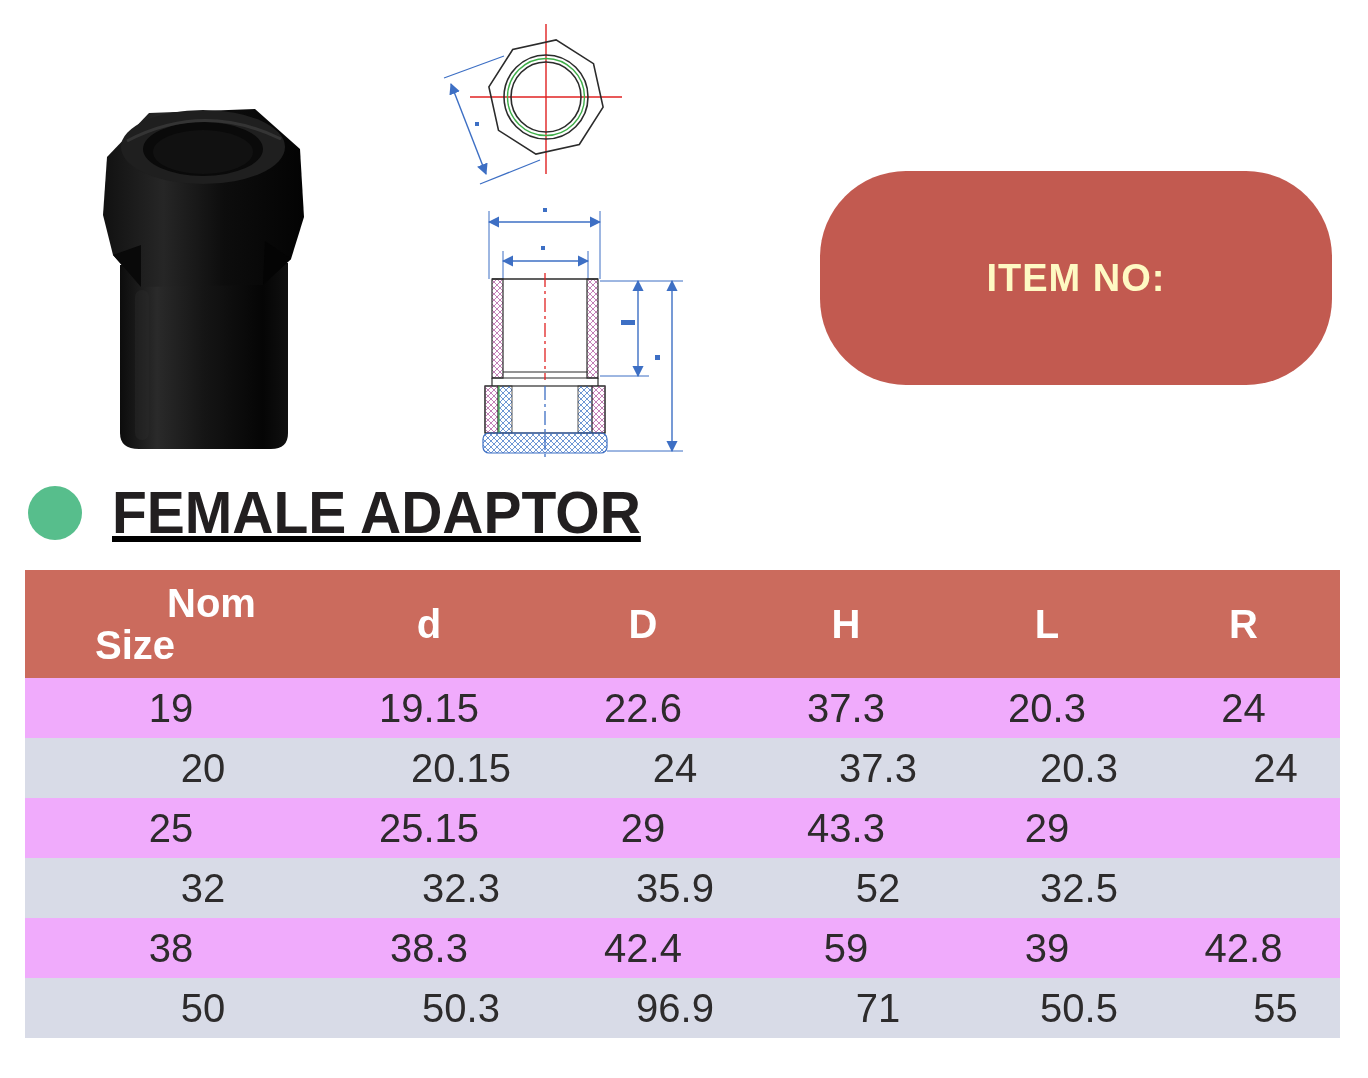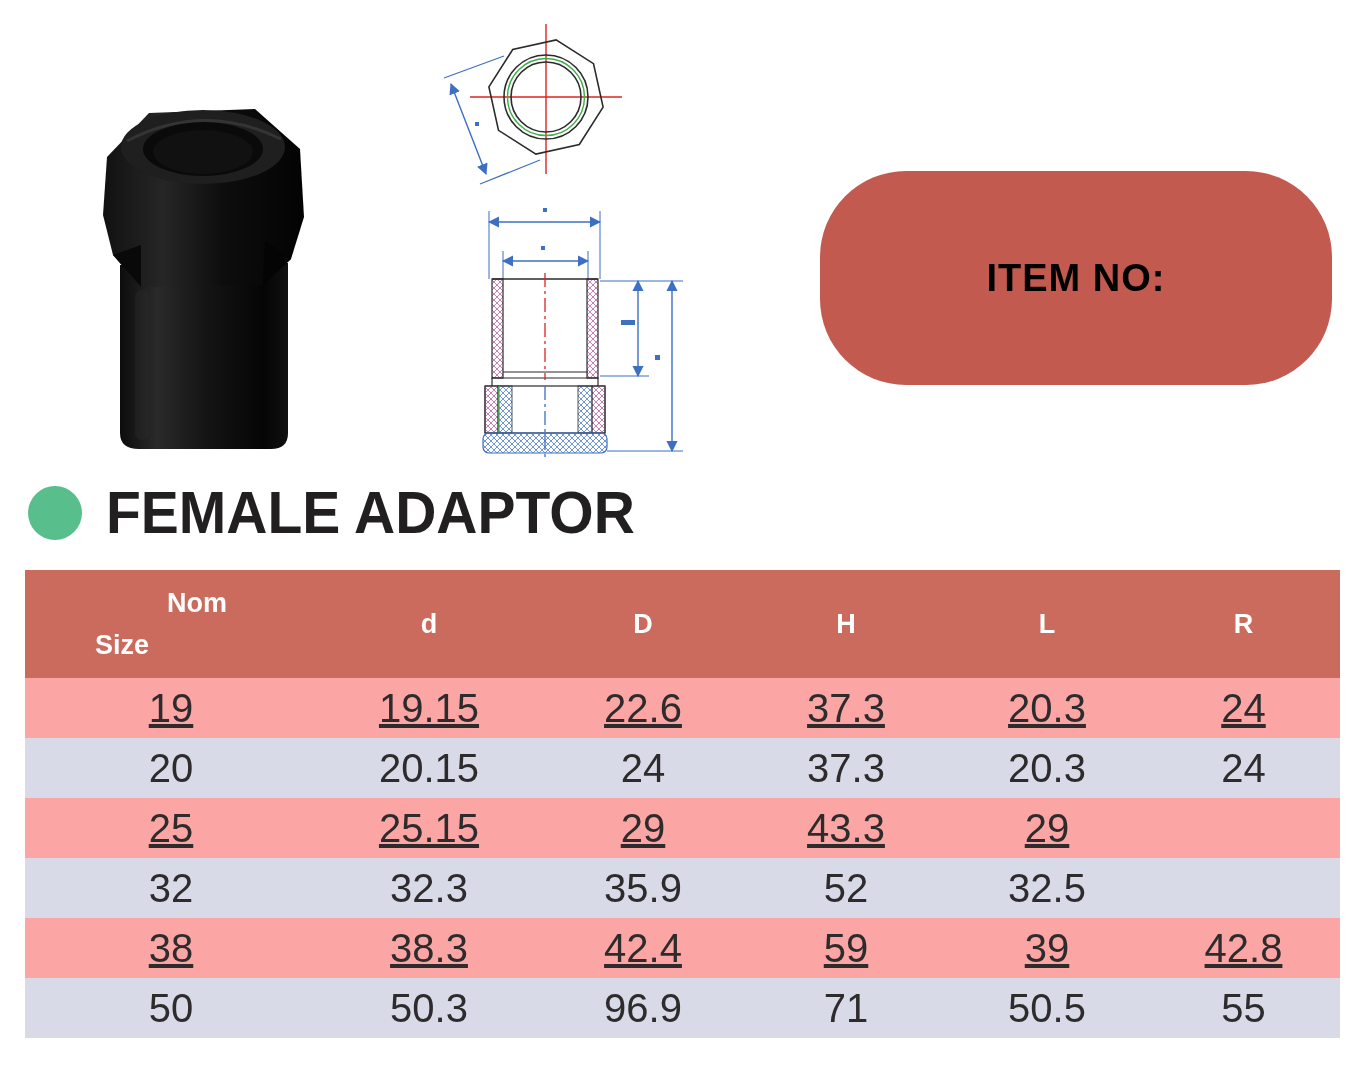--- a/index.html
+++ b/index.html
@@ -13,44 +13,44 @@
 
   
   .draw-top  { position:absolute; left:430px; top:10px;  width:290px; height:200px; }
   .draw-side { position:absolute; left:455px; top:195px; width:250px; height:275px; }
 
   
   .badge {
     position:absolute; left:820px; top:171px; width:512px; height:214px;
     background:#C25A50; border-radius:86px;
     display:flex; align-items:center; justify-content:center; gap:22px;
-    color:#000000; font-size:38px; font-weight:bold; letter-spacing:1px;
+    color:#fef9c3; font-size:38px; font-weight:bold; letter-spacing:1px;
   }
 
   
-  .title-row { position:absolute; left:28px; top:478px; display:flex; align-items:center; gap:24px; }
+  .title-row { position:absolute; left:28px; top:478px; display:flex; align-items:center; gap:30px;text-decoration:underline; }
   .bullet { width:54px; height:54px; border-radius:50%; background:#57BE8C; flex:0 0 auto; }
   .title  { font-size:60px; font-weight:800; color:#221F20; letter-spacing:0px;
             transform:scaleX(0.95); transform-origin:left center; white-space:nowrap; }
 
   
   .tbl { position:absolute; left:25px; top:570px; width:1315px; color:#2D2B2C; }
   .grid-row {
     display:grid;
     grid-template-columns:292px 224px 204px 202px 200px 193px;
     align-items:center;
   }
-  .thead { background:#CB6B5D; color:#ffffff; height:108px; font-weight:bold; font-size:27px; }
+  .thead { background:#CB6B5D; color:#ffffff; height:108px; font-weight:bold; font-size:40px; }
   .th { text-align:center; }
   .th-first { text-align:left; line-height:46px; }
   .th-first .nom  { display:block; margin-left:142px; }
   .th-first .size { display:block; margin-left:70px; margin-top:-4px; }
   .tr { height:60px; font-size:40px; }
-  .tr-pink { background:#fca5a5;text-decoration:underline; }
-  .tr-gray { background:#D8DBE7; }
+  .tr-pink { background:#f0abfc; }
+  .tr-gray { background:#D8DBE7;padding-left:32px; }
   .td { text-align:center; font-weight:400; }
 </style>
 </head>
 <body>
 
 <div class="page">
 
   <div class="photo">
     <svg width="240" height="365" viewBox="0 0 240 365">
       <defs>

